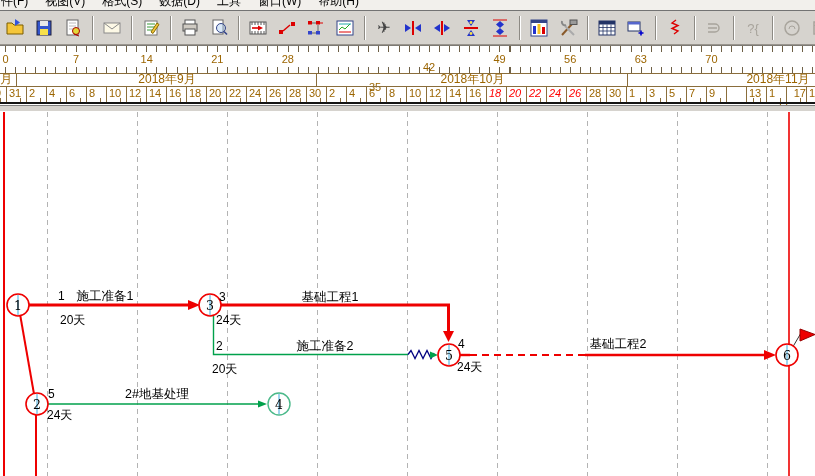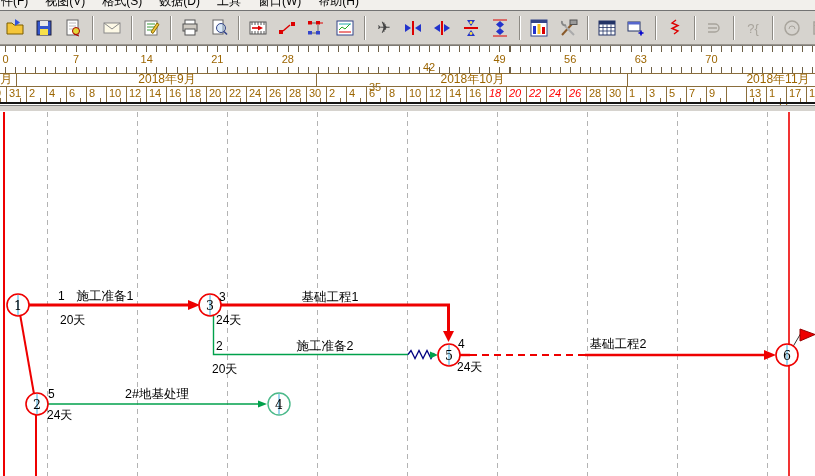--- a/index.html
+++ b/index.html
@@ -320,21 +320,21 @@
       <span class="day" style="left: 586px;">28</span>
       <span class="day" style="left: 606px;">30</span>
       <span class="day" style="left: 626px;">1</span>
       <span class="day" style="left: 646px;">3</span>
       <span class="day" style="left: 666px;">5</span>
       <span class="day" style="left: 686px;">7</span>
       <span class="day" style="left: 706px;">9</span>
       <span class="day" style="left: 726px; padding-left: 32px;">11</span>
       <span class="day" style="left: 746px;">13</span>
       <span class="day" style="left: 766px;">1</span>
-      <span class="day" style="left: 786px;">17</span>
+      <span class="day" style="left: 786px; text-align: right;">17</span>
       <span class="day" style="left: 806px;">19</span>
     </div>
 </div>
 
 <div class="gray-band"></div>
 
 <svg class="diagram" width="815" height="476" viewBox="0 0 815 476">
 
   <g stroke="#b3b3b3" stroke-width="1" stroke-dasharray="5 4">
     <line x1="47.5" y1="112" x2="47.5" y2="476"></line>

